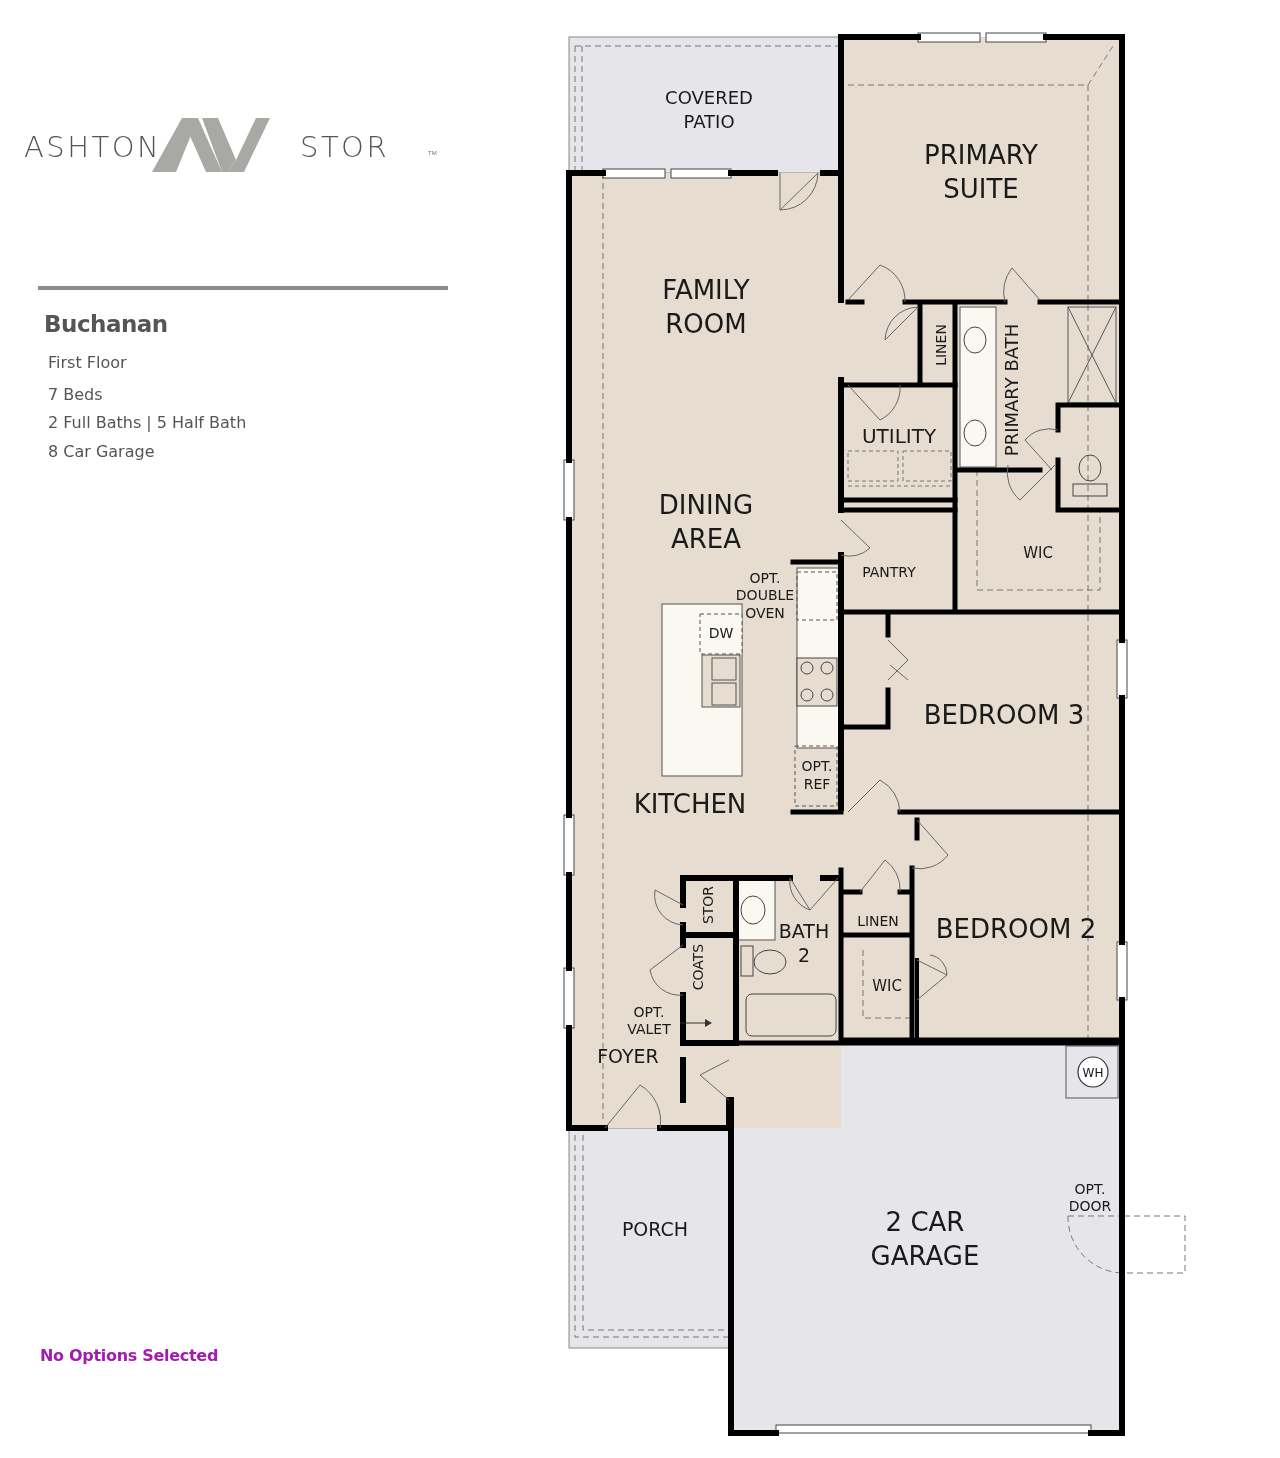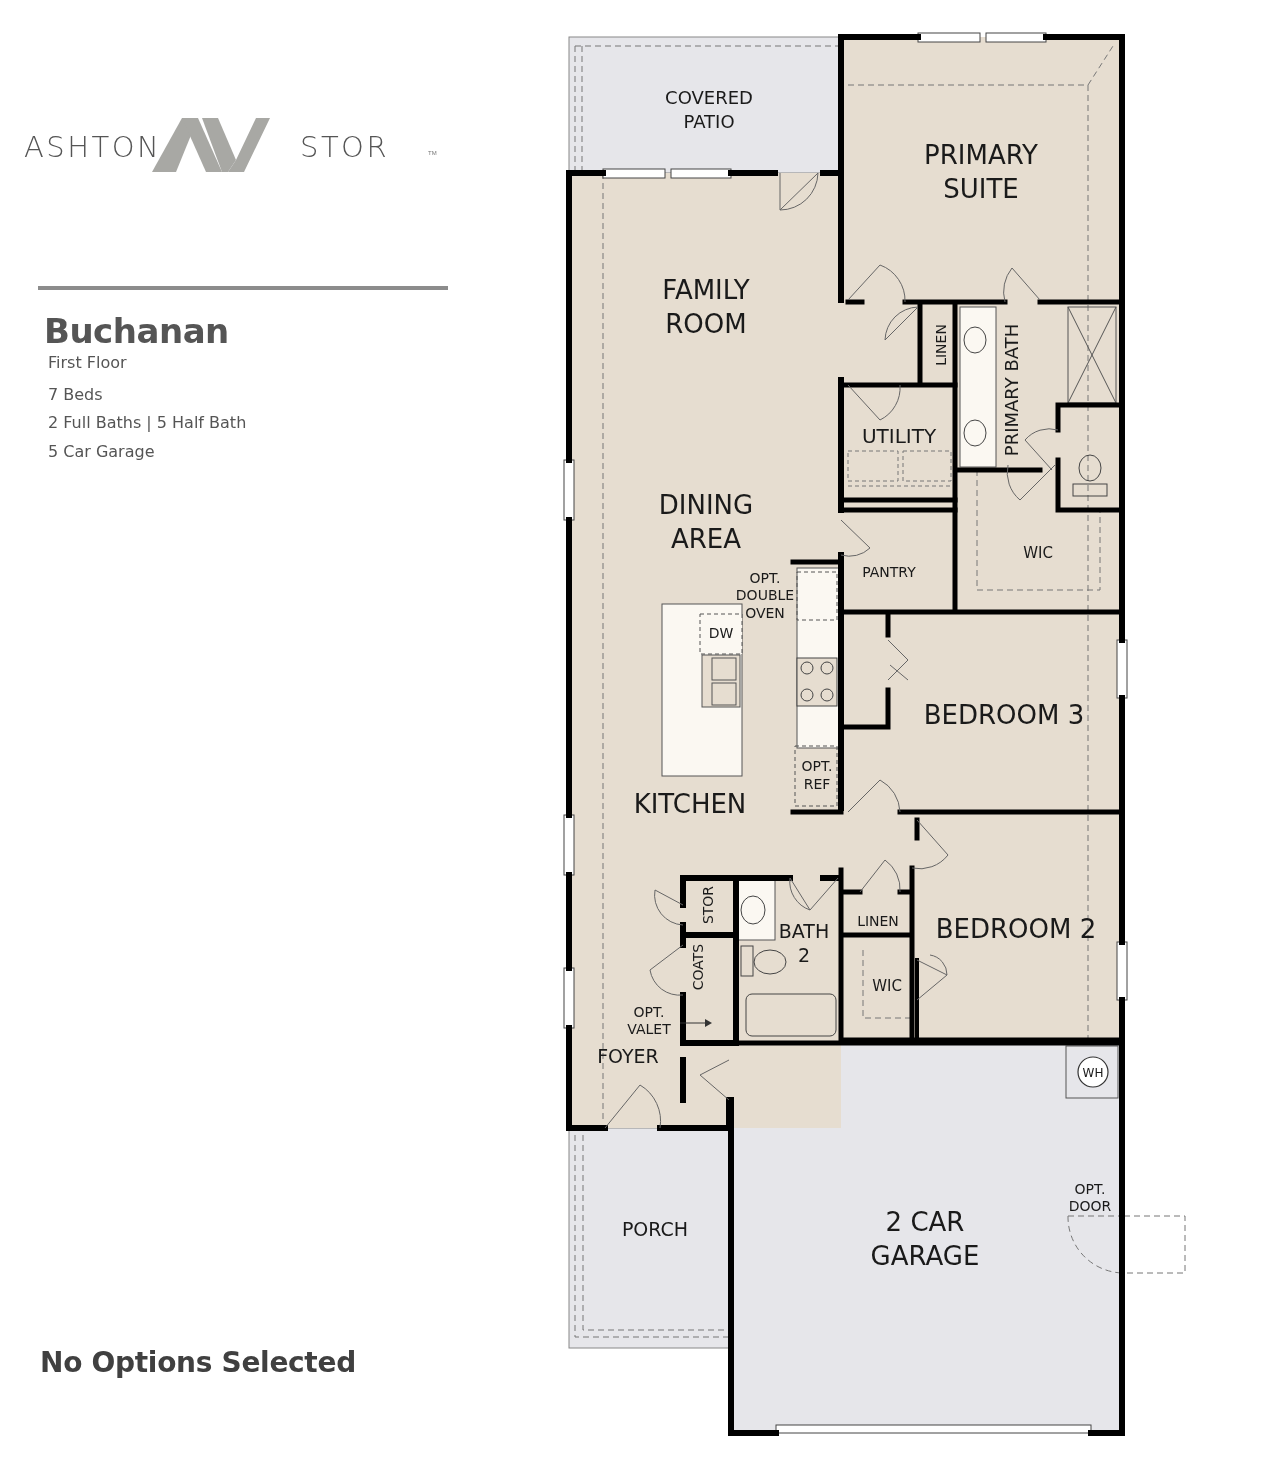--- a/index.html
+++ b/index.html
@@ -5,23 +5,23 @@
   html, body { margin: 0; padding: 0; background: #ffffff; }
   body { width: 1280px; height: 1458px; position: relative; overflow: hidden; font-family: "Liberation Sans", sans-serif; }
   .sidebar { position: absolute; left: 0; top: 0; width: 480px; height: 1458px; }
   .logo { position: absolute; left: 24px; top: 116px; width: 420px; height: 60px; }
   .logo-word { position: absolute; top: 14px; font-family: "DejaVu Sans", sans-serif; font-size: 29px; letter-spacing: 2.5px; color: #555555; font-weight: 300; }
   .logo-left { left: 0; }
   .logo-right { left: 276px; }
   .logo-tm { position: absolute; left: 404px; top: 34px; font-size: 6px; color: #777; }
   .logo-mark { position: absolute; left: 128px; top: 0; width: 140px; height: 58px; }
   .rule { position: absolute; left: 38px; top: 286px; width: 410px; height: 4px; background: #8c8c8c; }
-  .plan-name { position: absolute; left: 44px; top: 311px; font-size: 34px; font-weight: bold; color: #555555; font-family: "DejaVu Sans", sans-serif; letter-spacing: -0.5px; }
+  .plan-name { position: absolute; left: 44px; top: 311px; font-size: 23px; font-weight: bold; color: #555555; font-family: "DejaVu Sans", sans-serif; letter-spacing: -0.5px; }
   .spec { position: absolute; left: 48px; font-size: 16px; color: #555555; font-family: "DejaVu Sans", sans-serif; }
-  .options { position: absolute; left: 40px; top: 1346px; font-size: 28px; font-weight: bold; color: #404040; font-family: "DejaVu Sans", sans-serif; letter-spacing: -0.3px; }
+  .options { position: absolute; left: 40px; top: 1346px; font-size: 16px; font-weight: bold; color: #a21caf; font-family: "DejaVu Sans", sans-serif; letter-spacing: -0.3px; }
   .plan { position: absolute; left: 0; top: 0; width: 1280px; height: 1458px; }
   .room-label { font-family: "DejaVu Sans", sans-serif; fill: #1a1a1a; text-anchor: middle; }
 </style>
 </head>
 <body>
 
 <div class="sidebar">
   <div class="logo">
     <span class="logo-word logo-left">ASHTON</span>
     <svg class="logo-mark" viewBox="0 0 140 58">
@@ -32,21 +32,21 @@
       <polygon points="104,2 118,2 140,2 128,2" fill="#a8a8a4"></polygon>
     </svg>
     <span class="logo-word logo-right">STOR</span>
     <span class="logo-tm">TM</span>
   </div>
   <div class="rule"></div>
   <div class="plan-name">Buchanan</div>
   <div class="spec" style="top:353px">First Floor</div>
   <div class="spec" style="top:385px">7 Beds</div>
   <div class="spec" style="top:413px">2 Full Baths | 5 Half Bath</div>
-  <div class="spec" style="top:442px">5 Car Garage</div>
+  <div class="spec" style="top:442px">8 Car Garage</div>
   <div class="options">No Options Selected</div>
 </div>
 
 <svg class="plan" viewBox="0 0 1280 1458" xmlns="http://www.w3.org/2000/svg">
 
   <rect x="569" y="37" width="272" height="136" fill="#e6e6ea" stroke="#888" stroke-width="1"></rect>
   <rect x="569" y="1128" width="160" height="220" fill="#e6e6ea" stroke="#888" stroke-width="1"></rect>
   <rect x="731" y="1043" width="391" height="390" fill="#e6e6ea"></rect>
 
   <rect x="569" y="173" width="272" height="955" fill="#e6ddd0"></rect>

